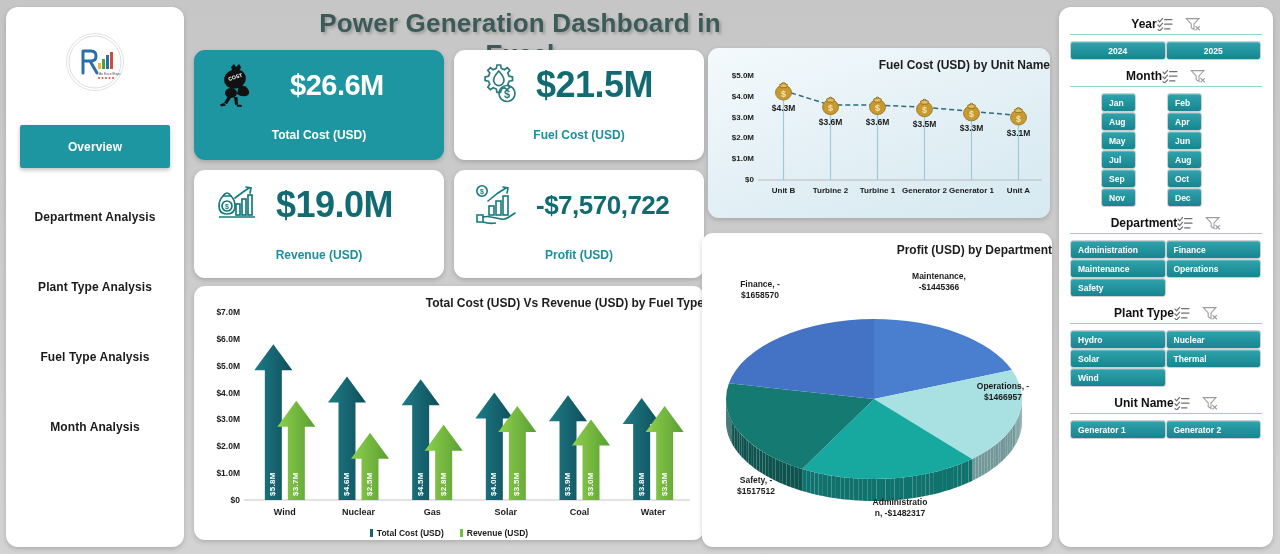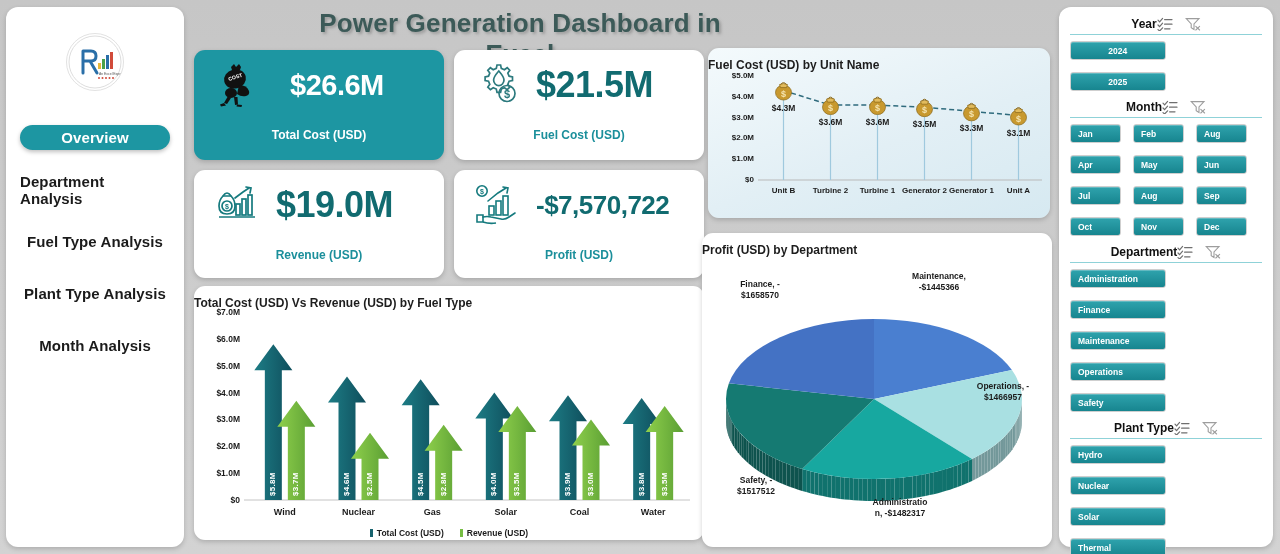--- a/index.html
+++ b/index.html
@@ -31,24 +31,24 @@
     width: 58px; height: 58px; border-radius: 50%;
     background: #fff;
     border: 1px solid #e2e2e2;
     position: relative; overflow: hidden;
     display: flex; align-items: center; justify-content: center;
   }
   .nav {
     position: absolute; top: 118px; left: 0; width: 100%;
   }
   .nav-item {
-    height: 25px; margin: 0 14px 27px 14px;
+    height: 43px; margin: 0 14px 27px 14px;
     display: flex; align-items: center; justify-content: center;
-    font-size: 15px; font-weight: bold; color: #1b1b1b;
-    border-radius: 17px; letter-spacing: .1px; cursor: pointer;
+    font-size: 12px; font-weight: bold; color: #1b1b1b;
+    border-radius: 2px; letter-spacing: .1px; cursor: pointer;
   }
   .nav-item.active {
     background: #1d96a2; color: #ffffff;
     box-shadow: 0 2px 4px rgba(0,0,0,.25);
   }
 
   
   #title {
     position: absolute; left: 310px; top: 8px; width: 420px;
     text-align: center;
@@ -91,22 +91,22 @@
     box-shadow: 0 2px 5px rgba(0,0,0,.18);
   }
   #panel-fuelcost {
     left: 708px; top: 48px; width: 342px; height: 170px;
     background: linear-gradient(160deg,#f4fafc 0%, #e2eff5 55%, #d6e9f1 100%);
   }
   #panel-bar  { left: 194px; top: 286px; width: 510px; height: 254px; }
   #panel-pie  { left: 702px; top: 226px; width: 350px; height: 314px; margin-top: 7px; }
 
   .panel-title {
-    text-align: left; font-size: 12px; font-weight: bold;
-    color: #1d1d1d; padding-top: 10px;
+    text-align: right; font-size: 12px; font-weight: bold;
+    color: #1d1d1d; padding-top: 10px; padding-left: 20px;
   }
 
   
   #fc-plot { position: absolute; left: 0; top: 22px; width: 342px; height: 148px; }
   .fc-ytick {
     position: absolute; right: 0; font-size: 8px; font-weight: bold;
     color: #1b1b1b; text-align: right; width: 46px;
   }
   .fc-cat {
     position: absolute; font-size: 8px; font-weight: bold; color: #1b1b1b;
@@ -154,33 +154,33 @@
     box-shadow: 0 2px 5px rgba(0,0,0,.18);
     padding: 10px 11px 0 11px;
   }
   .f-head {
     display: flex; align-items: center; justify-content: center;
     border-bottom: 1.5px solid #8fd2d8;
     padding-bottom: 3px; margin-bottom: 6px;
   }
   .f-title { font-size: 12px; font-weight: bold; color: #111; }
   .f-icons { display: flex; gap: 12px; align-items: center; }
-  .f-grid { display: flex; flex-wrap: wrap; gap: 12px; margin-bottom: 9px; }
+  .f-grid { display: flex; flex-wrap: wrap; gap: 0; margin-bottom: 9px; }
   .chip {
     background: linear-gradient(180deg,#2fa3ad 0%, #17858f 100%);
     color: #ffffff; font-size: 8.5px; font-weight: bold;
     border-radius: 3px; display: flex; align-items: center;
     padding-left: 7px; height: 19px;
     border: 1px solid #cfcfcf;
     box-shadow: inset 0 1px 0 rgba(255,255,255,.25);
     cursor: pointer; overflow: hidden; white-space: nowrap;
   }
   .chip.w2 { width: 58px; justify-content: center; padding-left:0; }
   .chip.w4 { width: 95.5px; }
-  .f-grid.months .chip { width: 51px; }
+  .f-grid.months .chip { width: 35px; margin-left: 31px; }
   .f-grid.two .chip { width: 95.5px; }
 </style>
 </head>
 <body>
 
 <div id="app">
 
   <div id="sidebar">
     <div class="logo-wrap">
       <div class="logo-circle">
@@ -203,24 +203,24 @@
       </div>
     </div>
     <div class="nav">
       <div class="nav-item active">
         <span>Overview</span>
       </div>
       <div class="nav-item">
         <span>Department Analysis</span>
       </div>
       <div class="nav-item">
+        <span>Plant Type Analysis</span>
+      </div>
+      <div class="nav-item">
         <span>Fuel Type Analysis</span>
-      </div>
-      <div class="nav-item">
-        <span>Plant Type Analysis</span>
       </div>
       <div class="nav-item">
         <span>Month Analysis</span>
       </div>
     </div>
   </div>
 
   <div id="title">Power Generation Dashboard in Excel</div>
 
   <div class="kpi primary" id="kpi-total">

